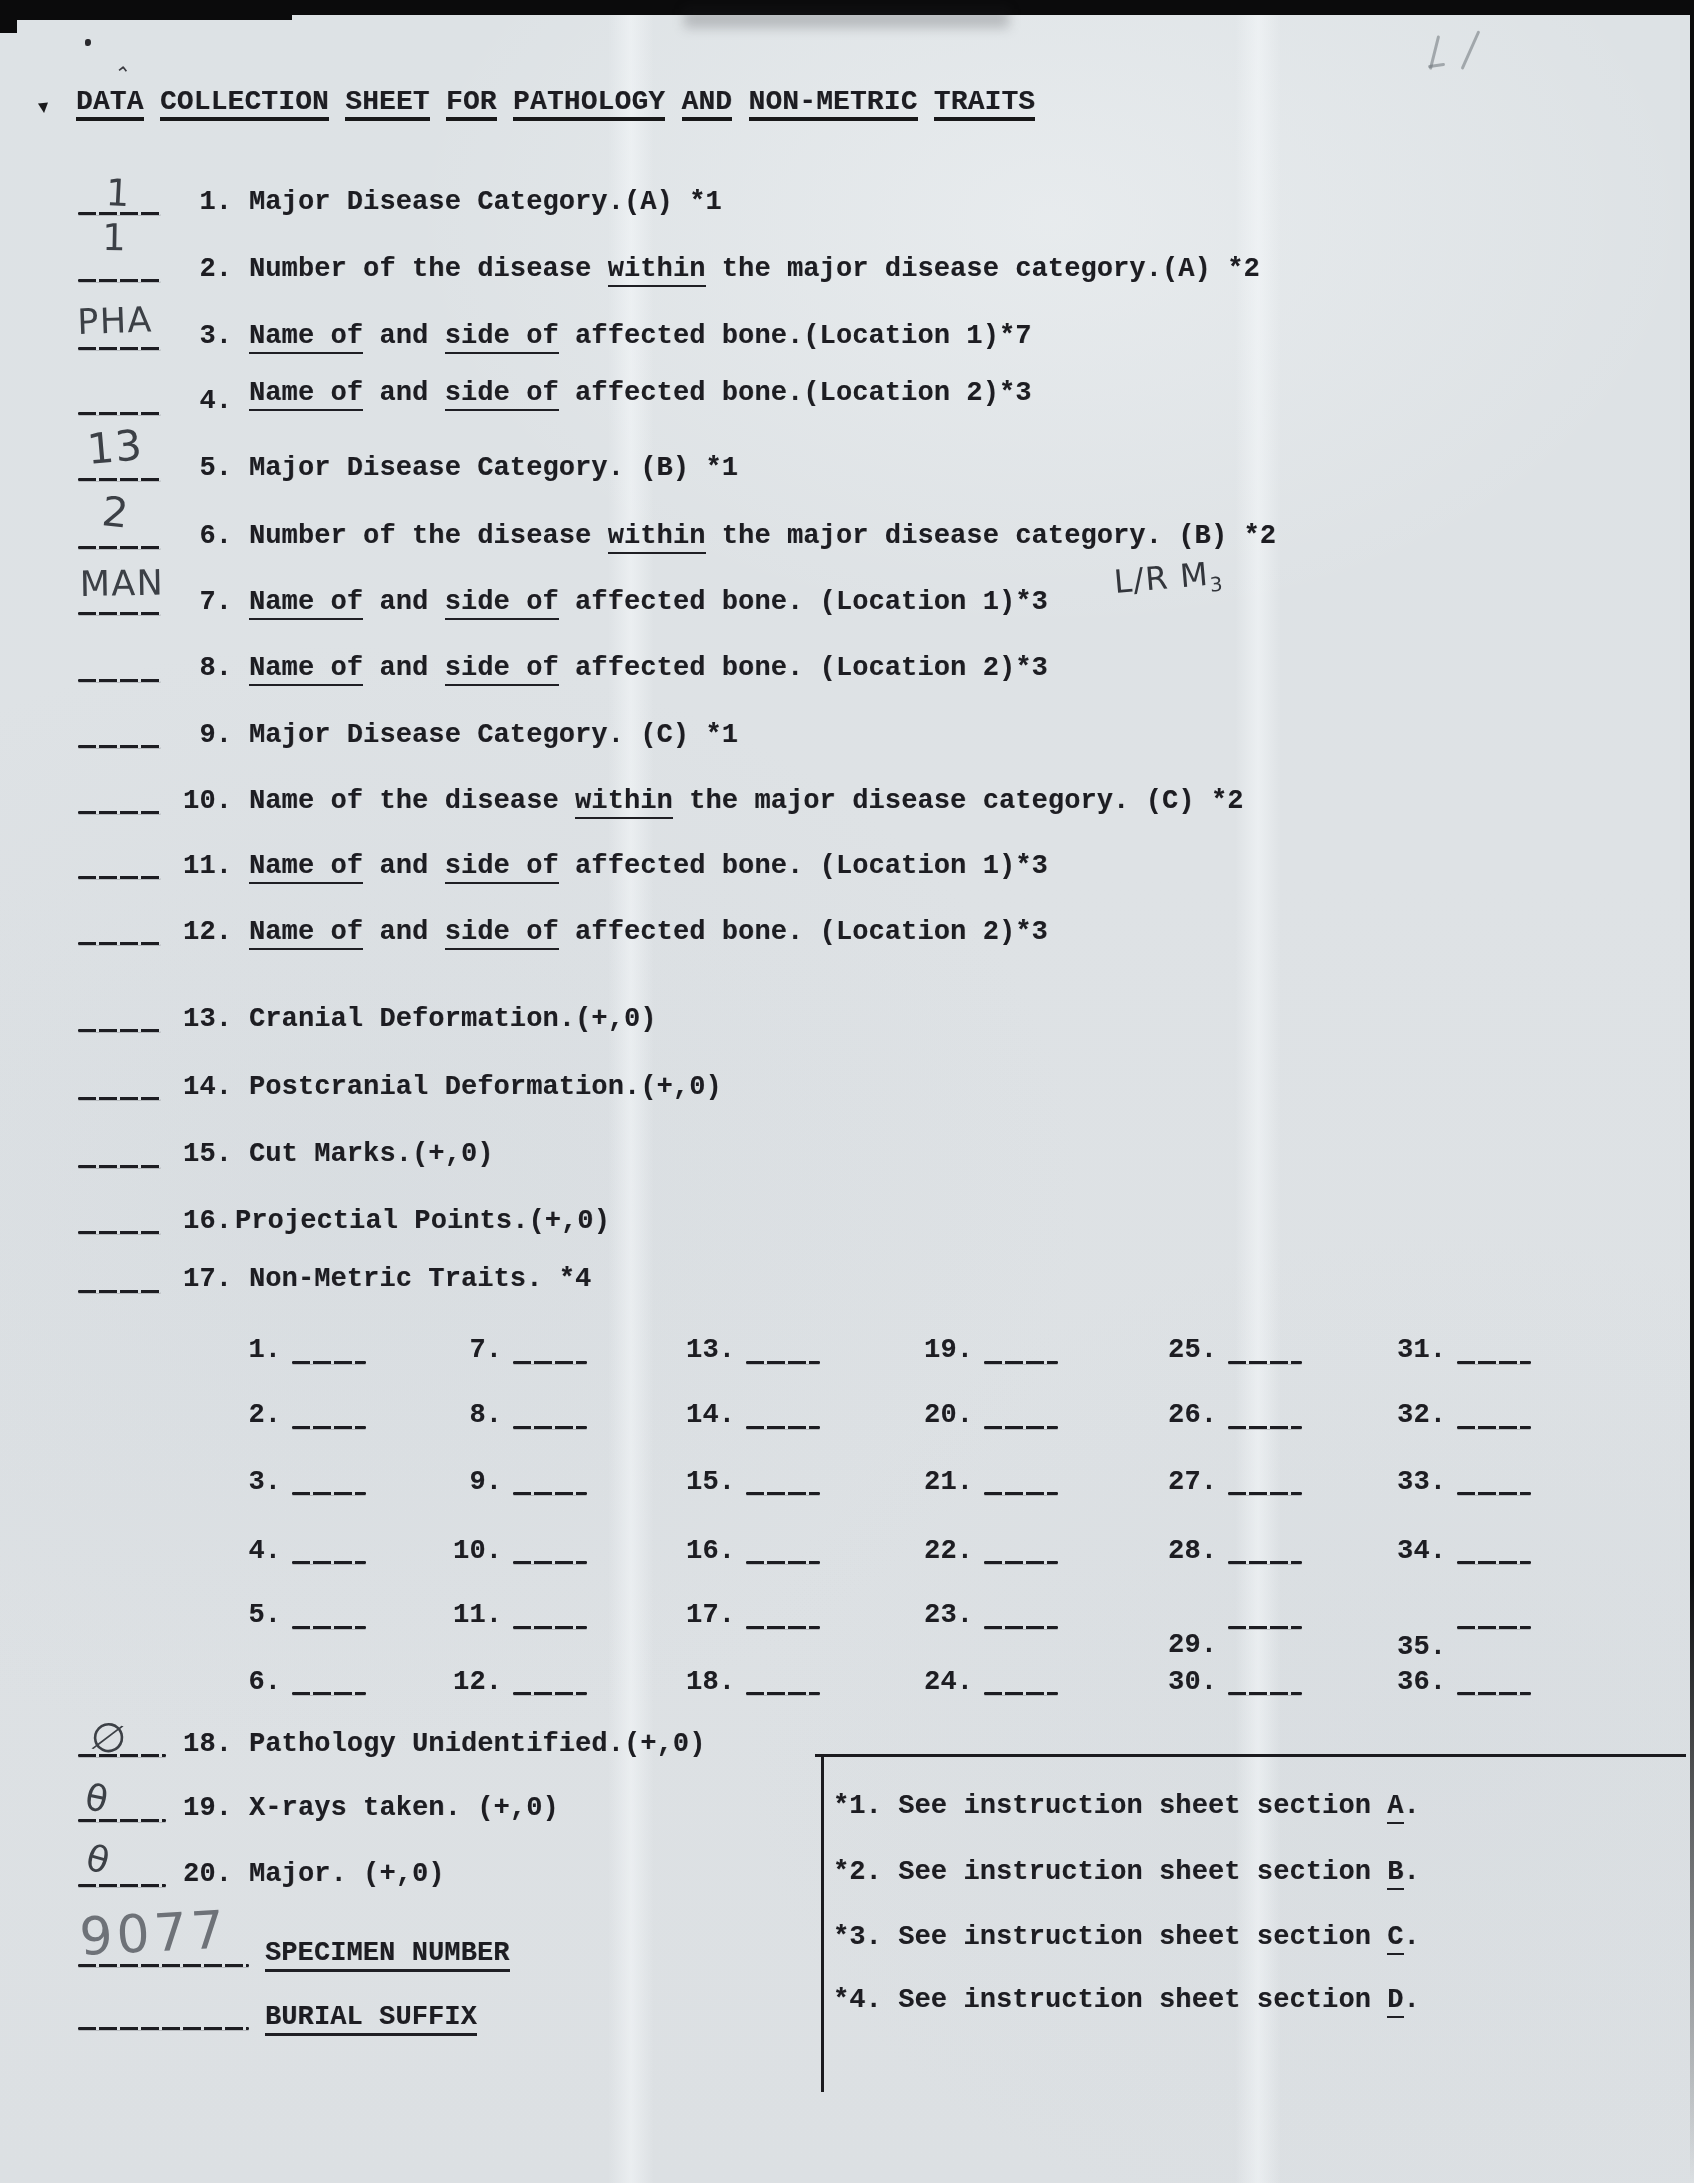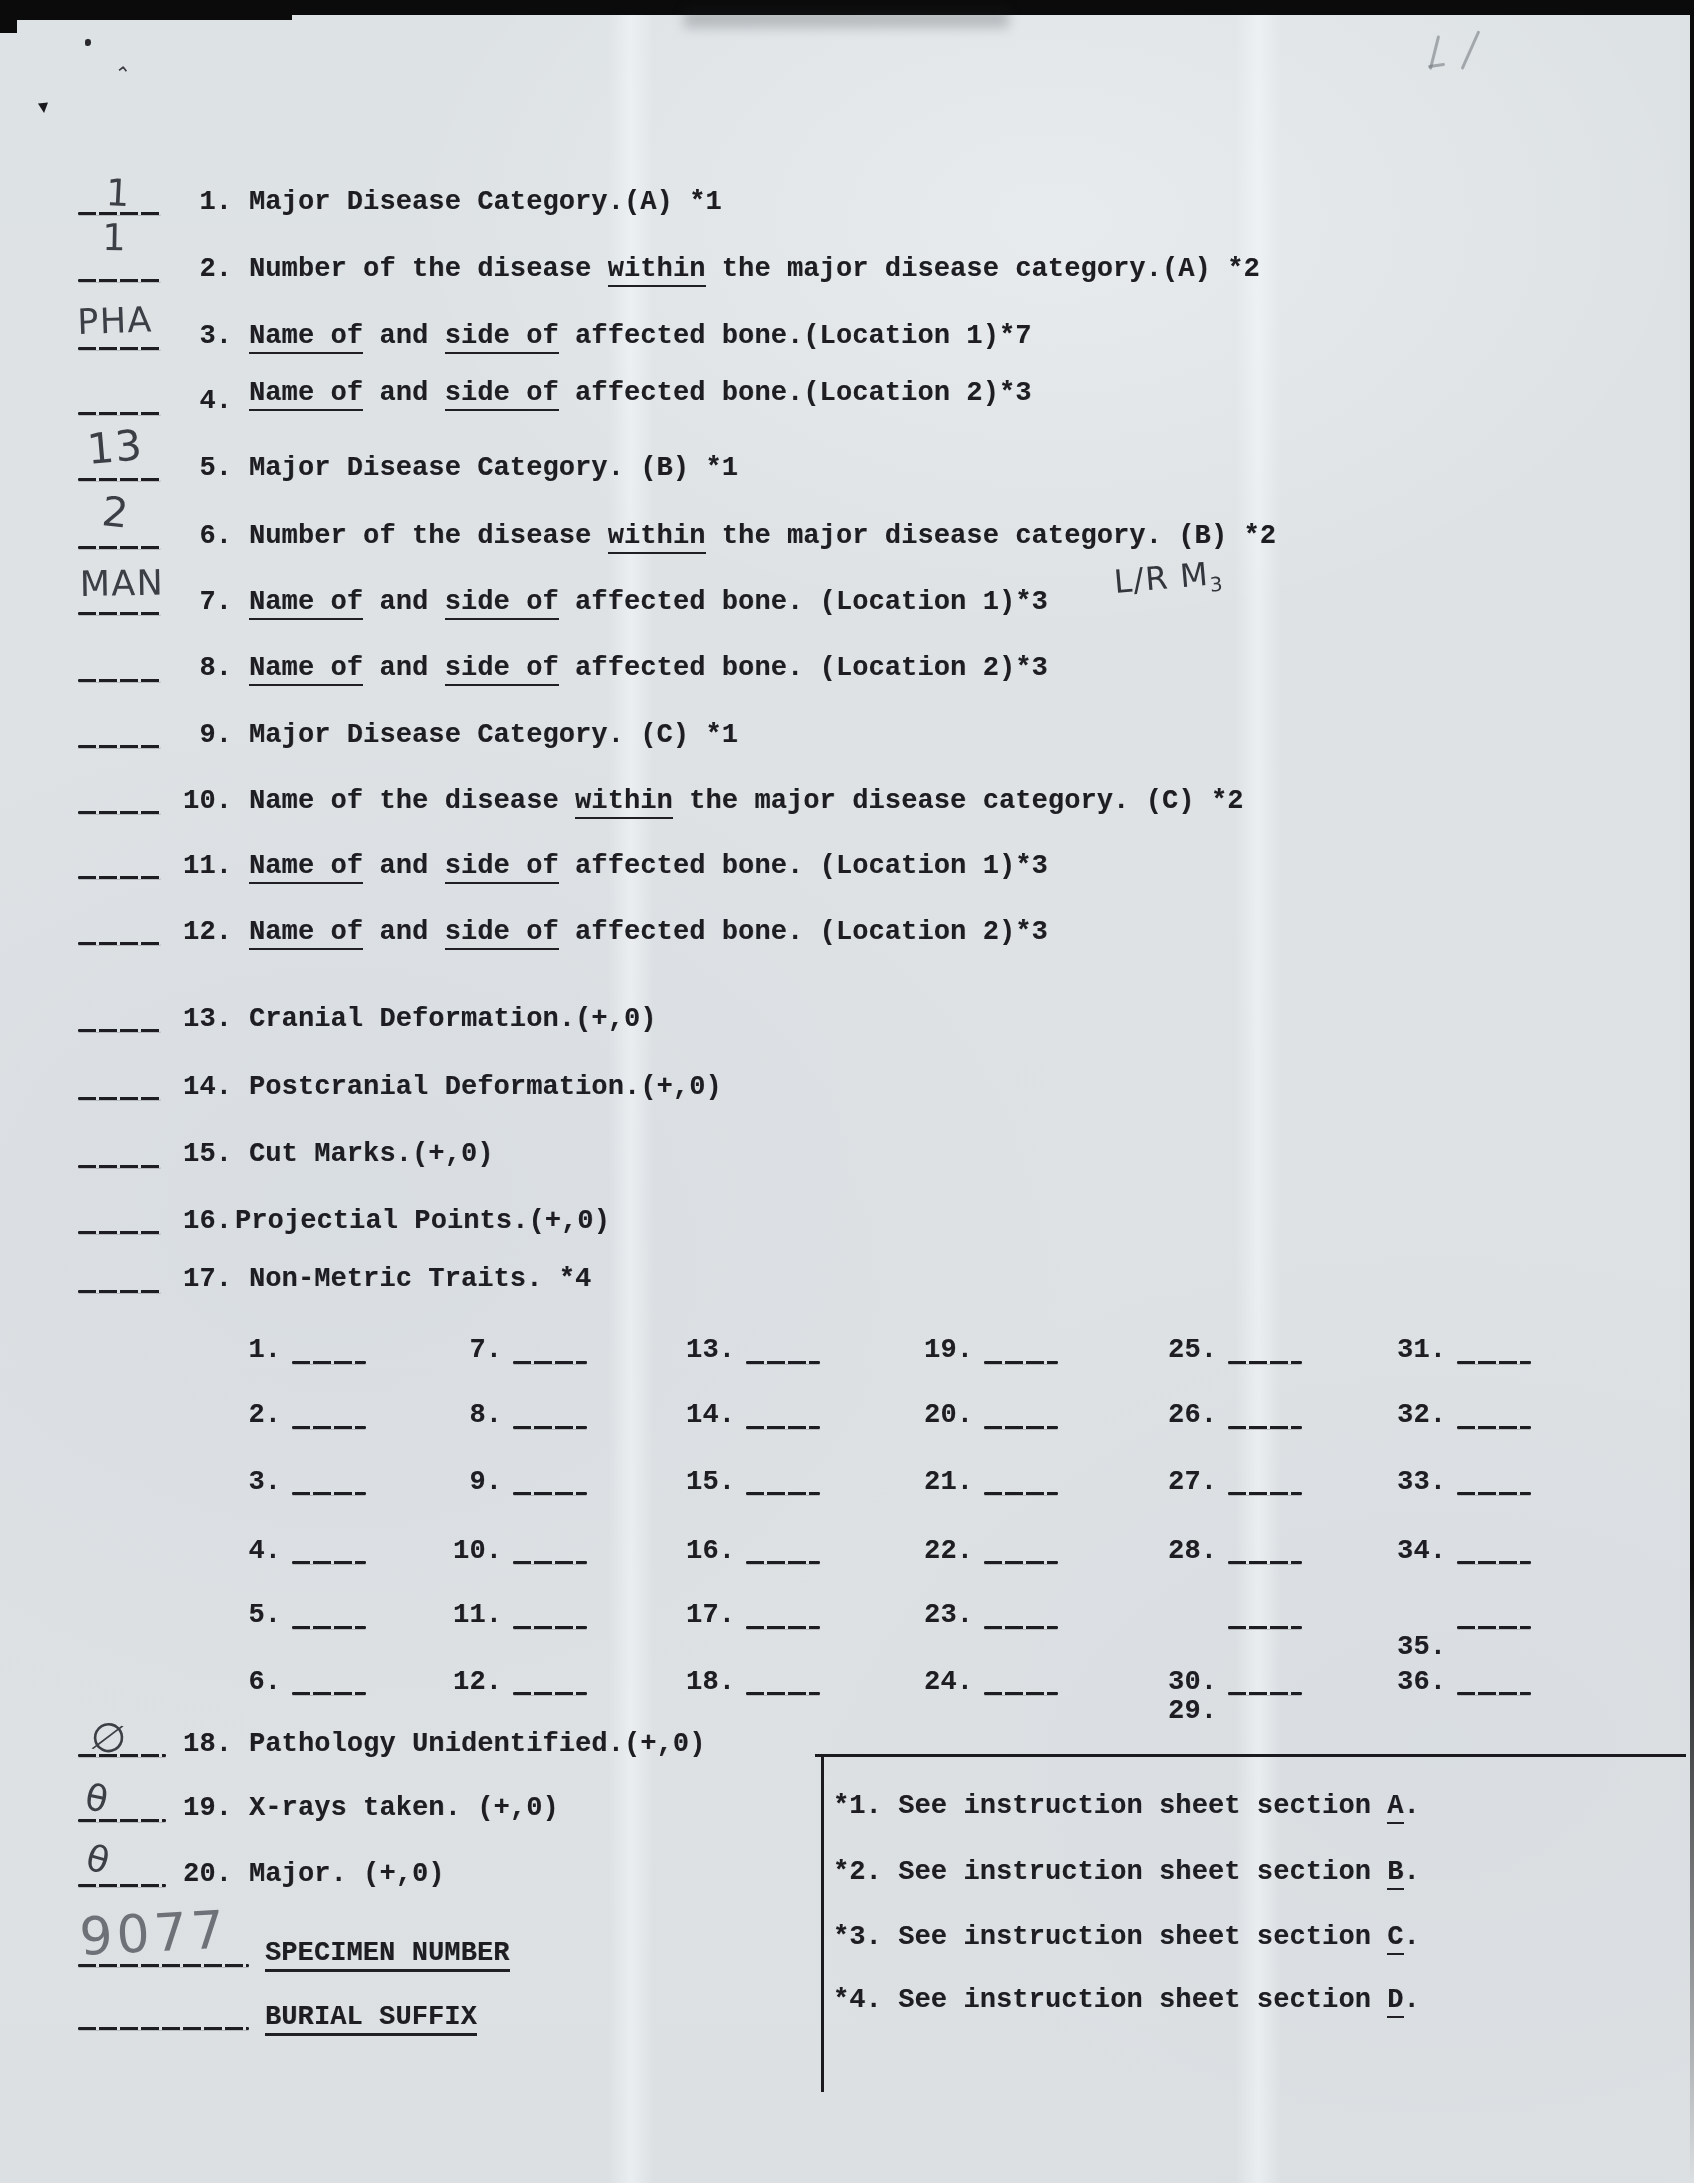--- a/index.html
+++ b/index.html
@@ -51,20 +51,21 @@
   <div class="edge-smudge"></div>
   <div class="edge-right"></div>
 
   <div class="mark" style="left:85px;top:39px;width:6px;height:7.3px;background:#2a2a2e;border-radius:50% 50% 60% 40%;"></div>
   <div class="mark" style="left:114px;top:62px;font-family:'DejaVu Sans',sans-serif;font-size:20px;color:#3a3a40;transform:rotate(8deg);">⌃</div>
   <div class="mark" style="left:35px;top:98px;font-size:17.3px;transform:rotate(-6deg);">▼</div>
   <div class="scribble" style="left:1433px;top:35px;width:2.7px;height:35px;transform:rotate(14deg);"></div>
   <div class="scribble" style="left:1469px;top:29px;width:2.7px;height:42px;transform:rotate(24deg);"></div>
   <div class="scribble" style="left:1428px;top:64px;width:17.3px;height:2.7px;transform:rotate(-8deg);"></div>
 
+  <div id="title" class="typed" style="left:76px;top:88px;font-size:28px;"><span class="title-word">DATA</span><span class="title-word">COLLECTION</span><span class="title-word">SHEET</span><span class="title-word">FOR</span><span class="title-word">PATHOLOGY</span><span class="title-word">AND</span><span class="title-word">NON-METRIC</span><span class="title-word">TRAITS</span></div>
 
   <div id="items">
       <div class="blankline" style="left: 78px; top: 212px; width: 83px;"></div>
       <div class="typed numbox" style="left: 0px; top: 189px; width: 232px;">1.</div>
       <div class="typed" style="left: 249px; top: 189px;"><span>Major Disease Category.(A) *1</span></div>
       <div class="hand" style="left: 105px; top: 174px; font-size: 37px; transform: rotate(3deg);">1</div>
       <div class="blankline" style="left: 78px; top: 279px; width: 83px;"></div>
       <div class="typed numbox" style="left: 0px; top: 256px; width: 232px;">2.</div>
       <div class="typed" style="left: 249px; top: 256px;"><span>Number of the disease </span><span class="uword">within</span><span> the major disease category.(A) *2</span></div>
       <div class="hand" style="left: 102px; top: 219px; font-size: 37px; transform: rotate(1deg);">1</div>
@@ -181,21 +182,21 @@
       <div class="typed numbox" style="left: 1373px; top: 1538px; width: 73px;">34.</div>
       <div class="blankline" style="left: 1457px; top: 1561px; width: 74px;"></div>
       <div class="typed numbox" style="left: 208px; top: 1602px; width: 73px;">5.</div>
       <div class="blankline" style="left: 292px; top: 1626px; width: 74px;"></div>
       <div class="typed numbox" style="left: 429px; top: 1602px; width: 73px;">11.</div>
       <div class="blankline" style="left: 513px; top: 1626px; width: 74px;"></div>
       <div class="typed numbox" style="left: 662px; top: 1602px; width: 73px;">17.</div>
       <div class="blankline" style="left: 746px; top: 1626px; width: 74px;"></div>
       <div class="typed numbox" style="left: 900px; top: 1602px; width: 73px;">23.</div>
       <div class="blankline" style="left: 984px; top: 1626px; width: 74px;"></div>
-      <div class="typed numbox" style="left: 1144px; top: 1698px; width: 73px;">29.</div>
+      <div class="typed numbox" style="left: 1144px; top: 1632px; width: 73px;">29.</div>
       <div class="blankline" style="left: 1228px; top: 1626px; width: 74px;"></div>
       <div class="typed numbox" style="left: 1373px; top: 1602px; width: 73px; margin-top: 32px;">35.</div>
       <div class="blankline" style="left: 1457px; top: 1626px; width: 74px;"></div>
       <div class="typed numbox" style="left: 208px; top: 1669px; width: 73px;">6.</div>
       <div class="blankline" style="left: 292px; top: 1692px; width: 74px;"></div>
       <div class="typed numbox" style="left: 429px; top: 1669px; width: 73px;">12.</div>
       <div class="blankline" style="left: 513px; top: 1692px; width: 74px;"></div>
       <div class="typed numbox" style="left: 662px; top: 1669px; width: 73px;">18.</div>
       <div class="blankline" style="left: 746px; top: 1692px; width: 74px;"></div>
       <div class="typed numbox" style="left: 900px; top: 1669px; width: 73px;">24.</div>

